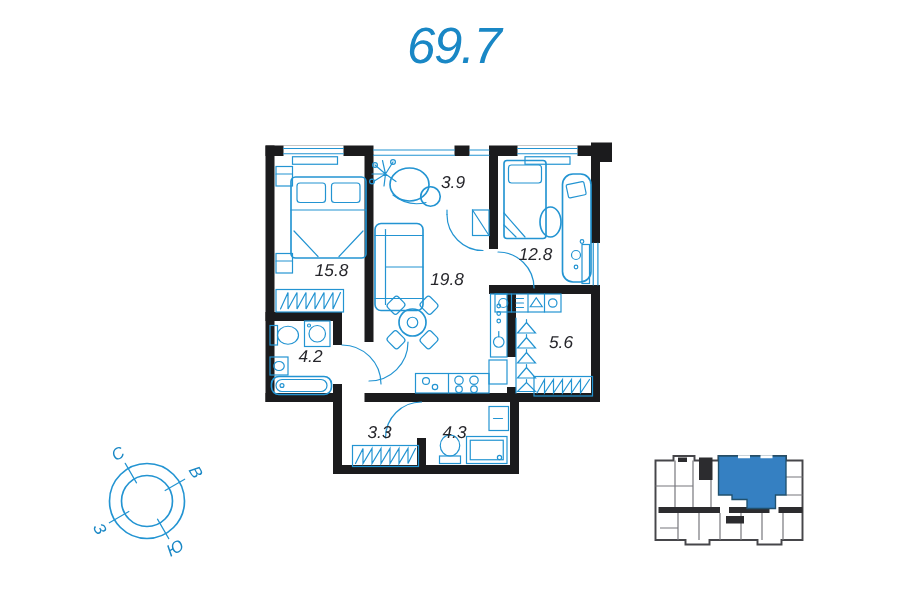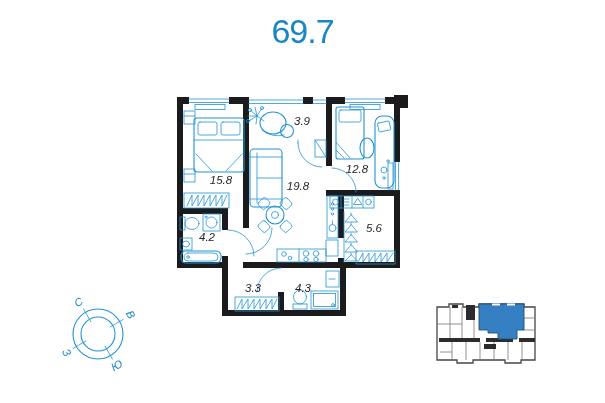--- a/index.html
+++ b/index.html
@@ -2,21 +2,21 @@
 <html><head>
 <meta charset="utf-8">
 <style>
   html,body{margin:0;padding:0;background:#ffffff;}
   .stage{
     position:relative;width:605px;height:403px;background:#ffffff;overflow:hidden;
     font-family:"Liberation Sans",sans-serif;
   }
   .total-area{
     position:absolute;top:12px;left:0;right:0;text-align:center;
-    font-size:34px;font-weight:400;color:#1987c5;
+    font-size:34px;font-style:italic;font-weight:400;color:#1987c5;
     letter-spacing:-1px;
   }
   svg text.lbl{
     font-family:"Liberation Sans",sans-serif;
     font-size:11.5px;font-style:italic;fill:#26262b;text-anchor:middle;
   }
   svg text.cmp{
     font-family:"Liberation Sans",sans-serif;
     font-size:11px;font-style:italic;fill:#1987c5;text-anchor:middle;
   }

